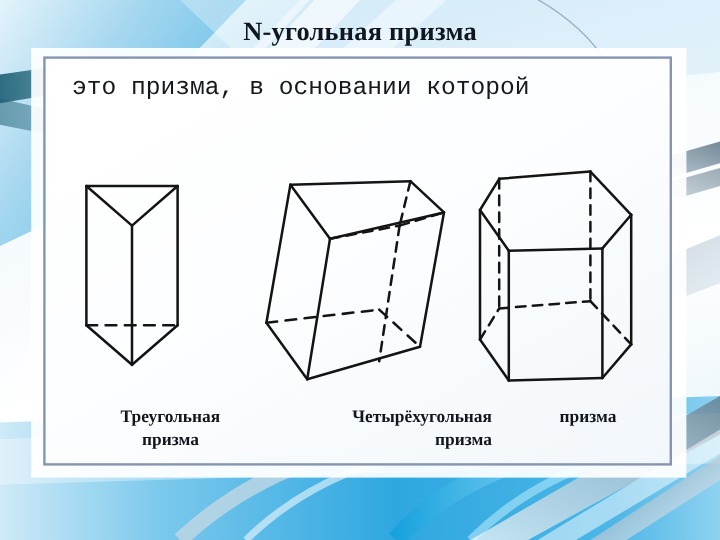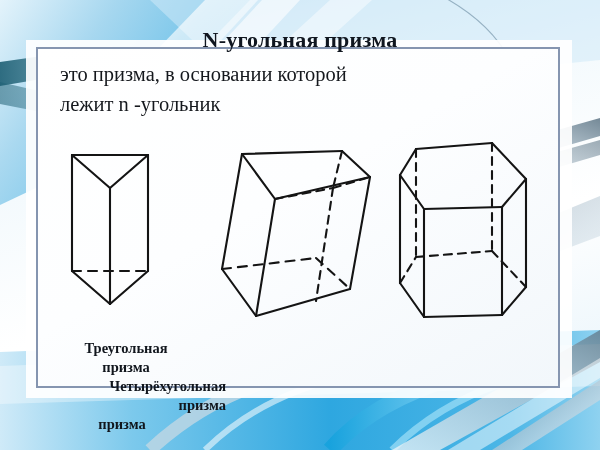--- a/index.html
+++ b/index.html
@@ -35,65 +35,63 @@
     top: 13px;
     width: 600px;
     text-align: center;
     font-family: "Liberation Serif", "DejaVu Serif", serif;
     font-weight: bold;
     font-size: 22px;
     color: #10161f;
     letter-spacing: 0.2px;
     z-index: 5;
     white-space: nowrap;
-    margin-top: 14px;
   }
 
   #content-box {
     position: absolute;
     left: 36px;
     top: 47px;
     width: 524px;
     height: 341px;
     background: linear-gradient(150deg, #ffffff 0%, #fdfeff 45%, #f2f7fb 100%);
     border: 2px solid #8595b0;
     box-sizing: border-box;
     z-index: 4;
   }
 
   #definition {
     position: absolute;
     left: 22px;
     top: 10px;
     width: 478px;
-    font-family: Liberation Serif, serif;
+    font-family: Liberation Mono, monospace;
     font-size: 20.5px;
     line-height: 30px;
     color: #15181d;
     text-align: justify;
   }
   #definition .line2 { text-align: left; }
 
   #figures {
     position: absolute;
     left: 0;
     top: 92px;
     width: 520px;
     height: 195px;
   }
 
   .fig-svg { position: absolute; top: 0; }
 
   #labels {
     position: absolute;
-    left: 4px;
+    left: 20px;
     top: 290px;
     width: 512px;
     display: flex;
-    flex-direction: column;
   }
   .label {
     font-family: "Liberation Serif", "DejaVu Serif", serif;
     font-weight: bold;
     font-size: 14.5px;
     line-height: 19px;
     color: #11161d;
     text-align: center;
   }
   .label .l1 { display: block; }
@@ -186,21 +184,20 @@
 
     <rect x="26" y="40" width="546" height="358" fill="#ffffff" opacity="0.92"></rect>
   </svg>
 
   <div id="title">N-угольная призма</div>
 
   <div id="content-box">
 
     <div id="definition">
       <div class="line1">это призма, в основании которой</div>
-      <div class="line2">лежит n -угольник</div>
     </div>
 
     <div id="figures">
 
       <svg class="fig-svg" style="left:14px;" width="130" height="185" viewBox="0 0 130 185">
         <g fill="none" stroke="#141414" stroke-width="2.1" stroke-linejoin="miter" stroke-linecap="round">
 
           <path d="M20,14 L96,14"></path>
           <path d="M20,14 L58,47"></path>
           <path d="M96,14 L58,47"></path>

